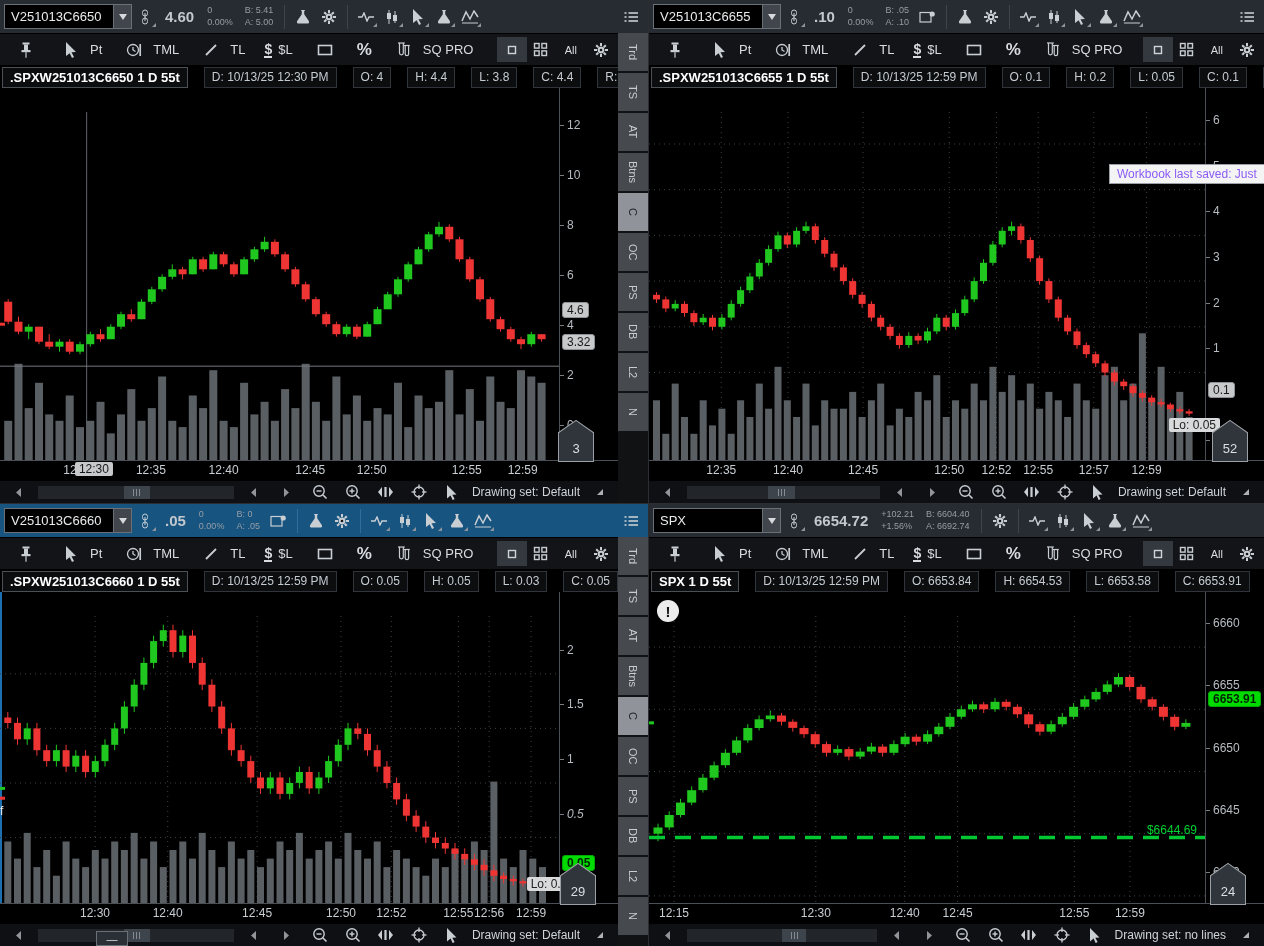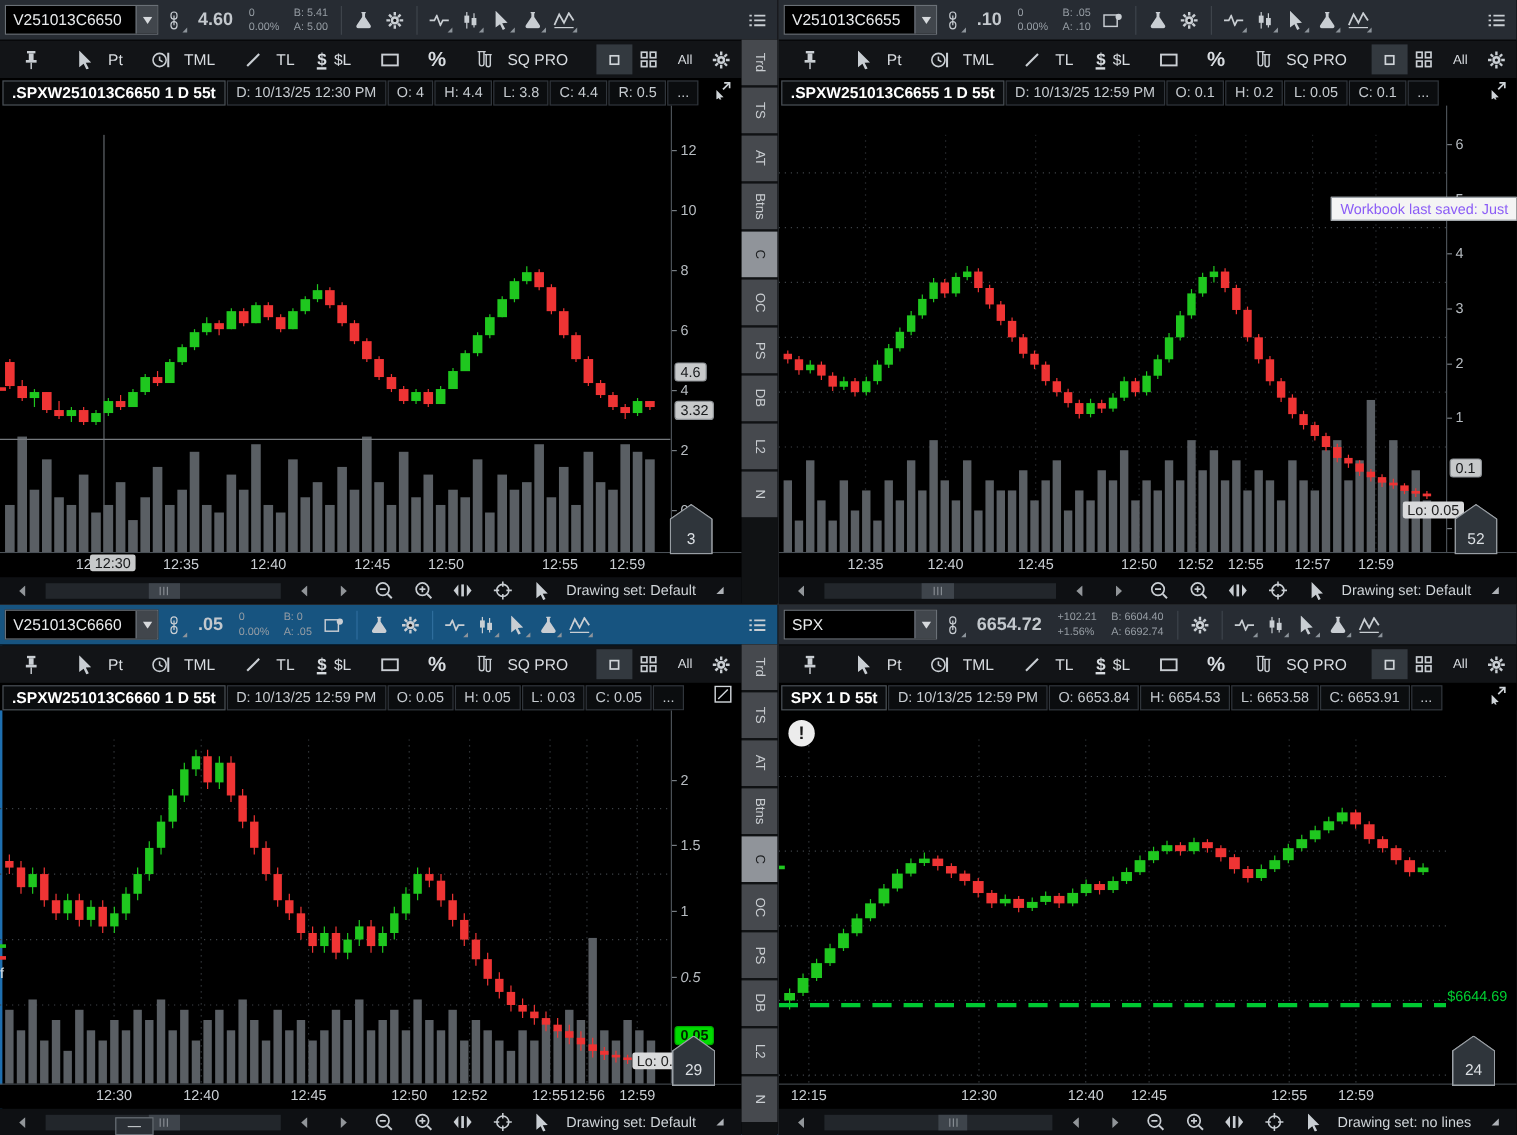--- a/index.html
+++ b/index.html
@@ -20,21 +20,21 @@
   .ic svg{display:block;}
   .ic.dd::after{content:"";position:absolute;right:2px;bottom:2px;border-left:4px solid transparent;border-bottom:4px solid #8d949b;}
   .row2{height:31px;min-height:31px;background:#121417;display:flex;align-items:center;padding:0 4px;gap:1px;border-bottom:1px solid #000;}
   .btn{display:flex;align-items:center;gap:6px;color:#d8dce0;font-size:13px;padding:3px 9px;white-space:nowrap;}
   .btn .pct{font-size:17px;font-weight:bold;}
   .du{font-size:14px;font-weight:bold;border-bottom:2px solid #d8dce0;line-height:1;}
   .spacer{flex:1;}
   .sqbtn{background:#33393f;width:30px;height:25px;display:flex;align-items:center;justify-content:center;color:#cfd4d8;}
   .allbtn{font-size:11px;color:#d8dce0;padding:0 10px;}
   .hdr{height:22px;min-height:22px;display:flex;align-items:center;background:#000;padding-left:2px;}
-  .chip{font-size:12px;color:#c6cbd0;padding:0 7px;border:1px solid #30353b;background:#0b0d0f;height:19px;display:flex;align-items:center;white-space:nowrap;margin-right:1px;}
+  .chip{font-size:12px;color:#c6cbd0;padding:0 7px;border:1px solid #30353b;background:#0b0d0f;height:19px;display:flex;align-items:center;white-space:nowrap;margin-right:16px;}
   .chip.title{color:#fff;font-weight:bold;font-size:13px;border-color:#4a5056;}
   .hdr-right{margin-left:auto;margin-right:8px;color:#cfd4d8;}
   .chartwrap{flex:1;position:relative;display:flex;border-bottom:1px solid #4a5056;}
   .plot{flex:1;position:relative;overflow:hidden;margin-top:24px;}
   .plot svg{position:absolute;left:0;top:0;}
   .yaxis{width:58px;border-left:1px solid #4a5056;position:relative;background:#000;flex:none;}
   .ytick{position:absolute;left:7px;transform:translateY(-50%);font-size:12px;color:#b7bcc1;}
   .ytick::before{content:"";position:absolute;left:-7px;top:50%;width:4px;height:1px;background:#777d83;}
   .pbadge{position:absolute;left:2px;transform:translateY(-50%);font-size:12px;padding:0 4px;border-radius:3px;z-index:4;}
   .pbadge.gray{background:#c7c9ca;color:#17191b;border:1px solid #8e9296;}
@@ -1857,20 +1857,28 @@
             <rect x="509.9" y="90.8" width="9" height="10.0" fill="#ef3434"></rect>
             <line x1="525.7" x2="525.7" y1="98.3" y2="114.4" stroke="#ef3434"></line>
             <rect x="521.2" y="100.8" width="9" height="10.0" fill="#ef3434"></rect>
             <line x1="536.9" x2="536.9" y1="103.3" y2="113.2" stroke="#1fc71f"></line>
             <rect x="532.4" y="106.9" width="9" height="3.9" fill="#1fc71f"></rect>
             <line x1="0" x2="556" y1="221.55640000000497" y2="221.55640000000497" stroke="#00c832" stroke-width="3.5" stroke-dasharray="16,10"></line>
             <rect x="0" y="105.35960000000182" width="5" height="3" fill="#1fc71f"></rect>
           </svg>
           <div class="lvl-label" style="top: 221.556px;">$6644.69</div>
         </div>
+        <div class="yaxis">
+          <span class="ytick" style="top: 31.1px;">6660</span>
+          <span class="ytick" style="top: 93.3px;">6655</span>
+          <span class="ytick" style="top: 155.5px;">6650</span>
+          <span class="ytick" style="top: 217.7px;">6645</span>
+          <span class="ytick" style="top: 279.9px;">6640</span>
+          <span class="pbadge green" style="top: 106.86px;">6653.91</span>
+        </div>
         <div class="counter" style="right: 18px; padding-left: 16px;">
           <div class="outer">
             <div class="inner">24</div>
           </div>
         </div>
         <div class="warn">!</div>
       </div>
       <div class="taxis">
         <span class="ttick" style="left: 25.02px;">12:15</span>
         <span class="ttick" style="left: 166.8px;">12:30</span>

